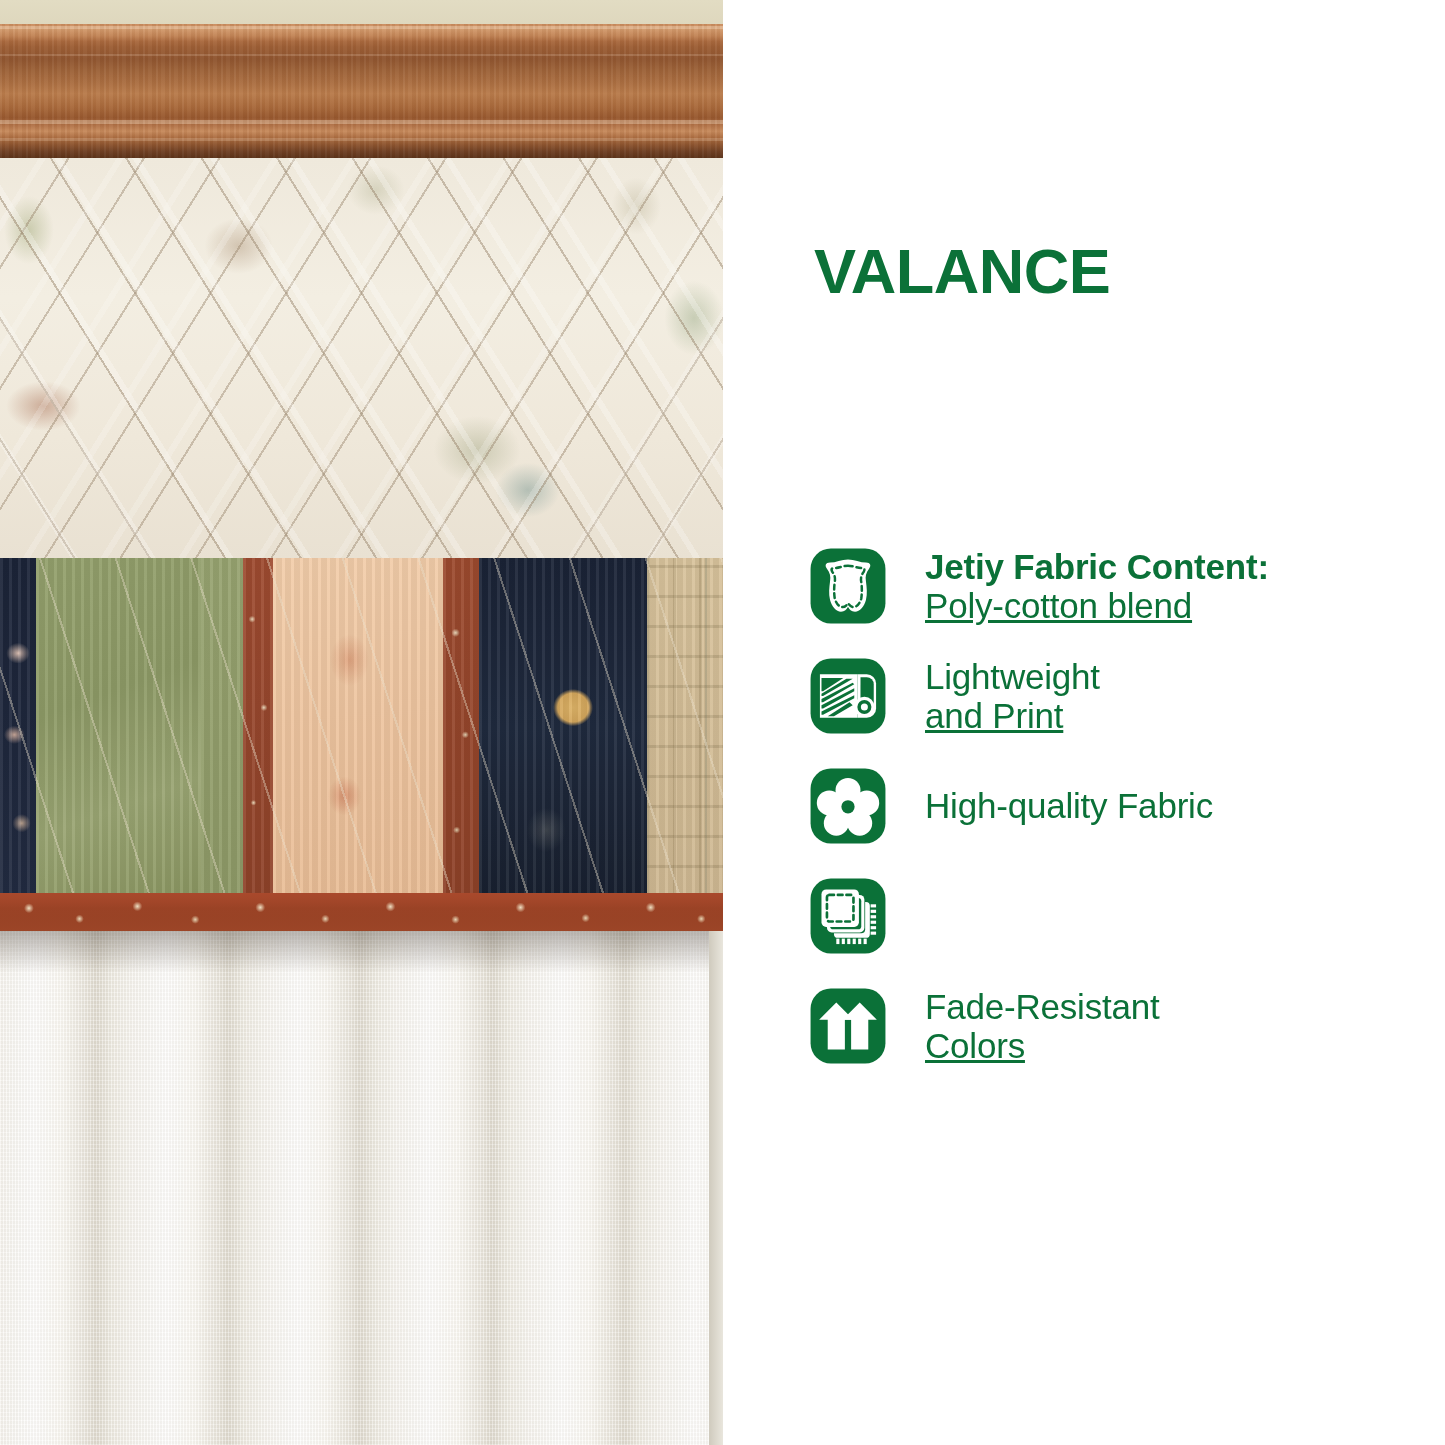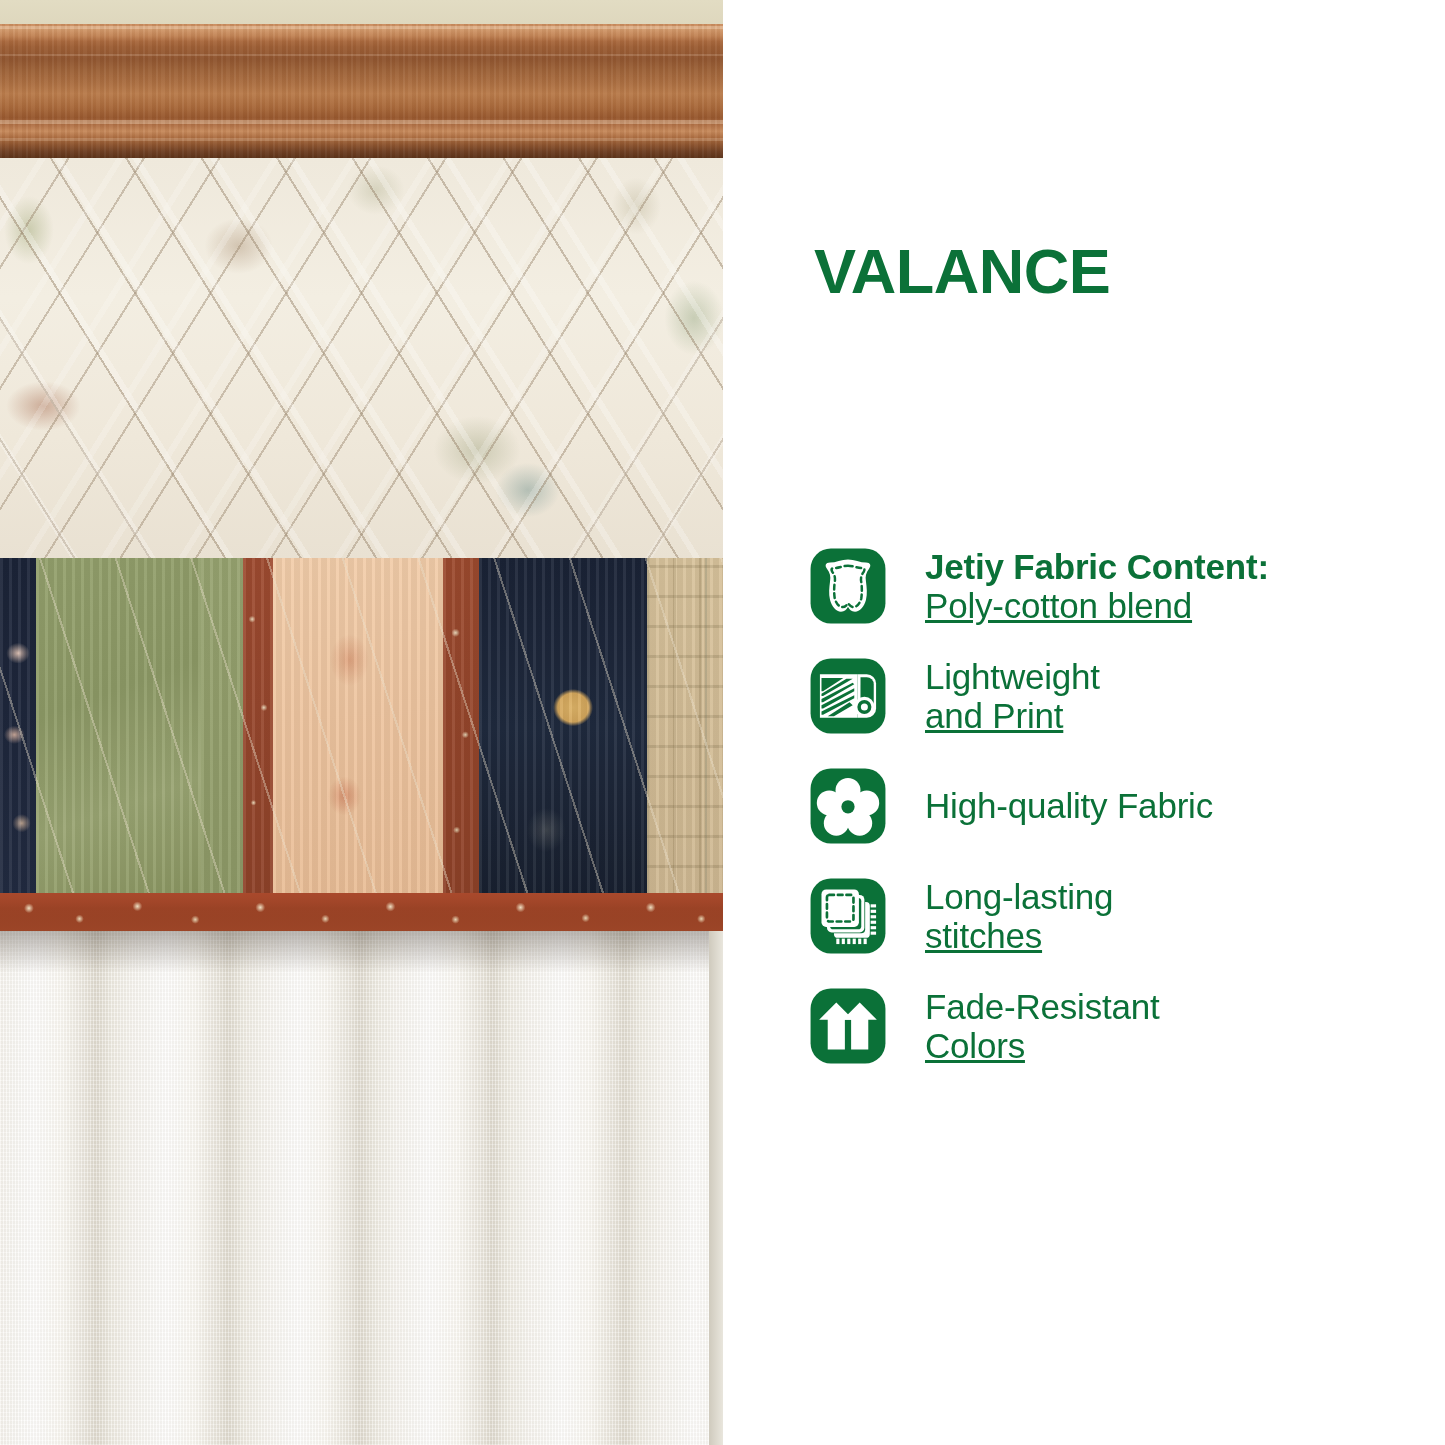--- a/index.html
+++ b/index.html
@@ -386,24 +386,20 @@
             </g>
 
             <rect x="26" y="26" width="46" height="46" rx="5" fill="#0b7138"></rect>
             <rect x="23" y="23" width="48" height="48" rx="6" fill="#ffffff"></rect>
             <rect x="27" y="27" width="40" height="40" rx="4" fill="#0b7138"></rect>
 
             <rect x="16" y="16" width="48" height="48" rx="6" fill="#ffffff"></rect>
             <rect x="23" y="23" width="34" height="34" rx="3" fill="none" stroke="#0b7138" stroke-width="3.4" stroke-dasharray="6 5" stroke-linecap="round"></rect>
           </svg>
         </span>
-        <div class="f-text">
-          <span>Long-lasting</span>
-          <span class="f-sub">stitches</span>
-        </div>
       </div>
 
       <div class="feature">
         <span class="f-icon">
           <svg viewBox="0 0 100 100">
             <rect x="2" y="2" width="96" height="96" rx="26" fill="#0b7138"></rect>
             <path d="M30 20 L52 42 L41 42 L41 80 L19 80 L19 42 L8 42 Z" transform="translate(5,0)" fill="#ffffff"></path>
             <path d="M70 20 L92 42 L81 42 L81 80 L59 80 L59 42 L48 42 Z" transform="translate(-5,0)" fill="#ffffff"></path>
           </svg>
         </span>

